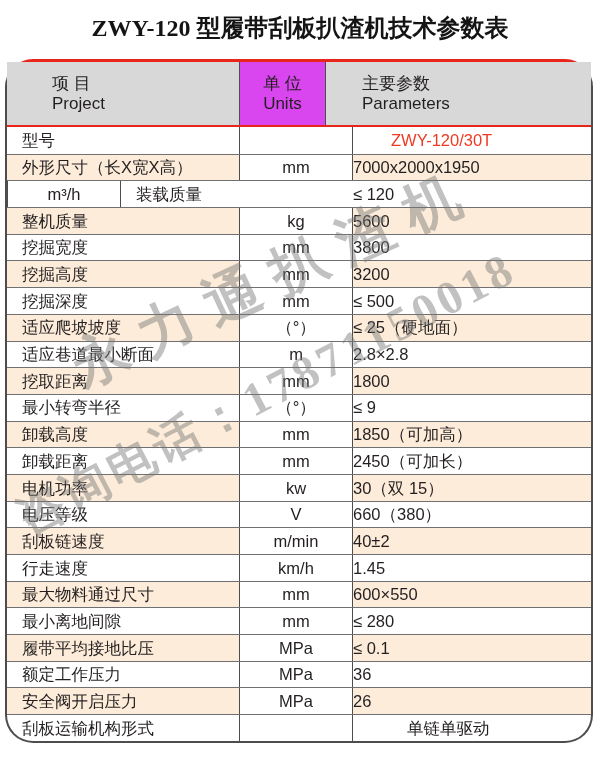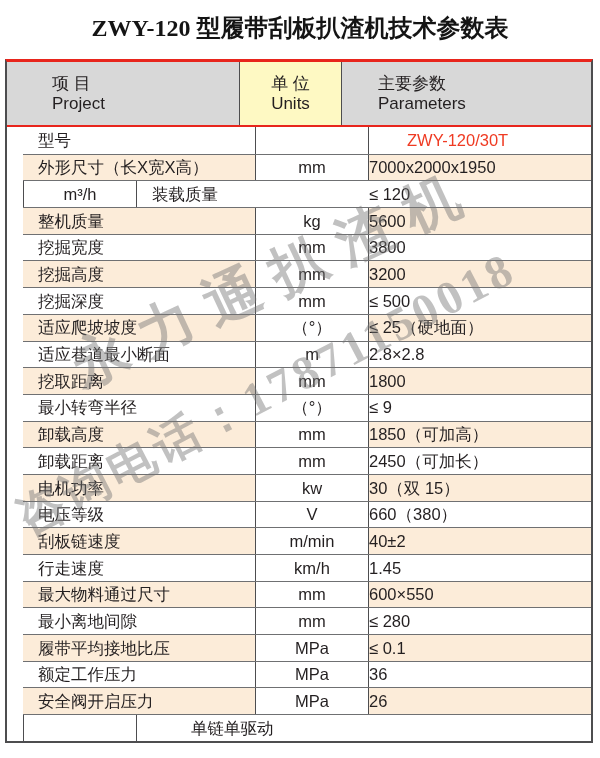--- a/index.html
+++ b/index.html
@@ -37,39 +37,40 @@
   .spec-table{
     position:absolute;
     left:5px;top:59px;
     width:588px;
     border-left:2px solid var(--border-dark);
     border-right:2px solid var(--border-dark);
     border-bottom:2px solid var(--border-dark);
     border-top:3px solid var(--red-line);
     box-sizing:border-box;
     background:#fff;
+    border-radius:28px;
   }
   .thead{
     display:flex;
     height:63px;
     background:var(--hdr-gray);
     border-bottom:2px solid var(--red-line);
   }
   .thead .hc{
     box-sizing:border-box;
     display:flex;flex-direction:column;justify-content:center;
     font-size:17px;line-height:20px;
   }
   .hc1{width:232px;padding-left:45px;}
-  .hc2{width:103px;background:#fef9c3;
+  .hc2{width:87px;background:#d946ef;
        border-left:1px solid var(--border-dark);
        border-right:1px solid var(--border-dark);
        text-align:right;align-items:center;}
   .hc3{flex:1;padding-left:36px;}
-  .tbody{display:block;margin-left:16px;}
+  .tbody{display:block;}
   .row{
     display:flex;
     height:26.7px;
     box-sizing:border-box;
   }
   .row + .row{border-top:1px solid var(--border-mid);}
   .c{
     box-sizing:border-box;
     display:flex;align-items:center;
     font-size:16.5px;
@@ -236,20 +237,21 @@
           <div class="c c1">额定工作压力</div>
           <div class="c c2">MPa</div>
           <div class="c c3">36</div>
         </div>
         <div class="row shaded">
           <div class="c c1">安全阀开启压力</div>
           <div class="c c2">MPa</div>
           <div class="c c3">26</div>
         </div>
         <div class="row">
+          <div class="c c1">刮板运输机构形式</div>
           <div class="c c2"></div>
           <div class="c c3 indent">单链单驱动</div>
         </div>
       </div>
   </div>
 
   <div class="watermark">
     <div class="wm-line wm-1">永力通扒渣机</div>
     <div class="wm-line wm-2">咨询电话：17871150018</div>
   </div>

